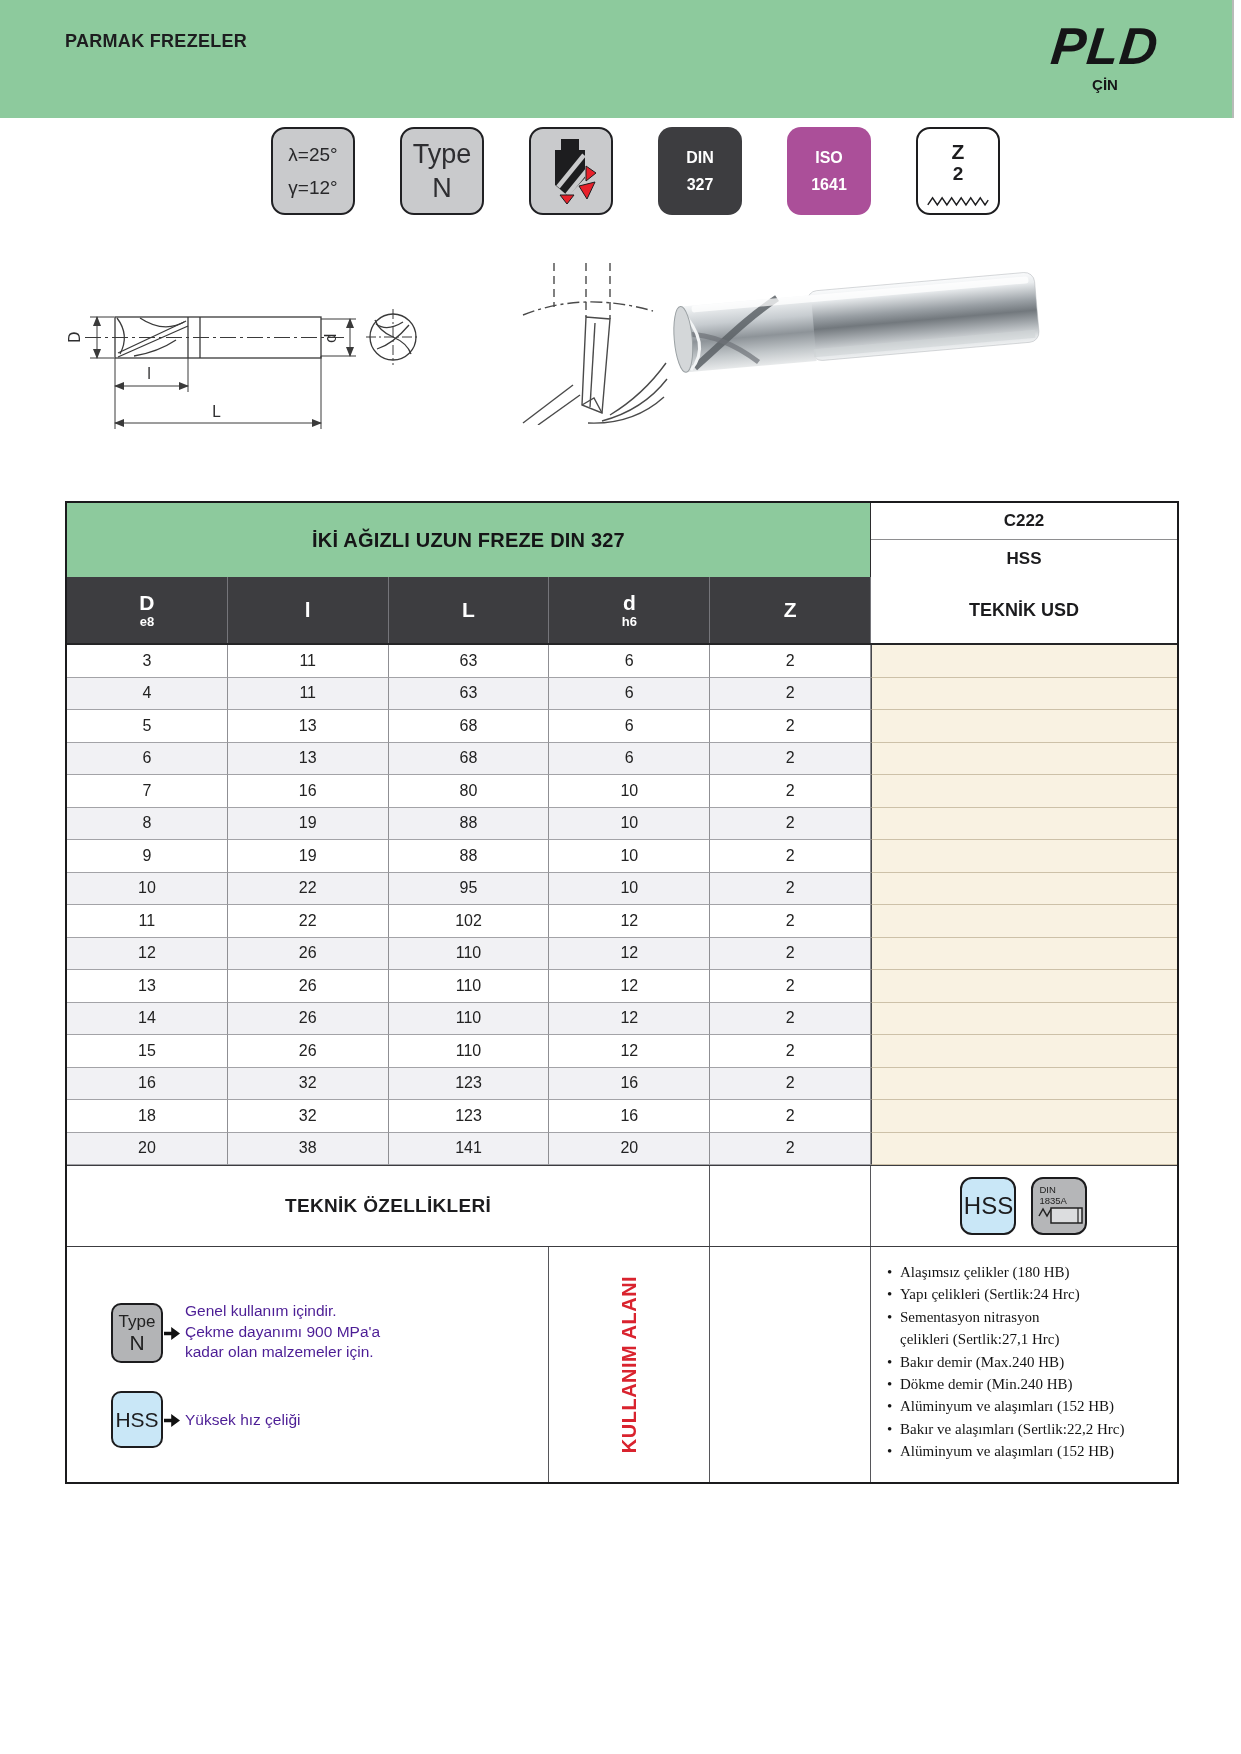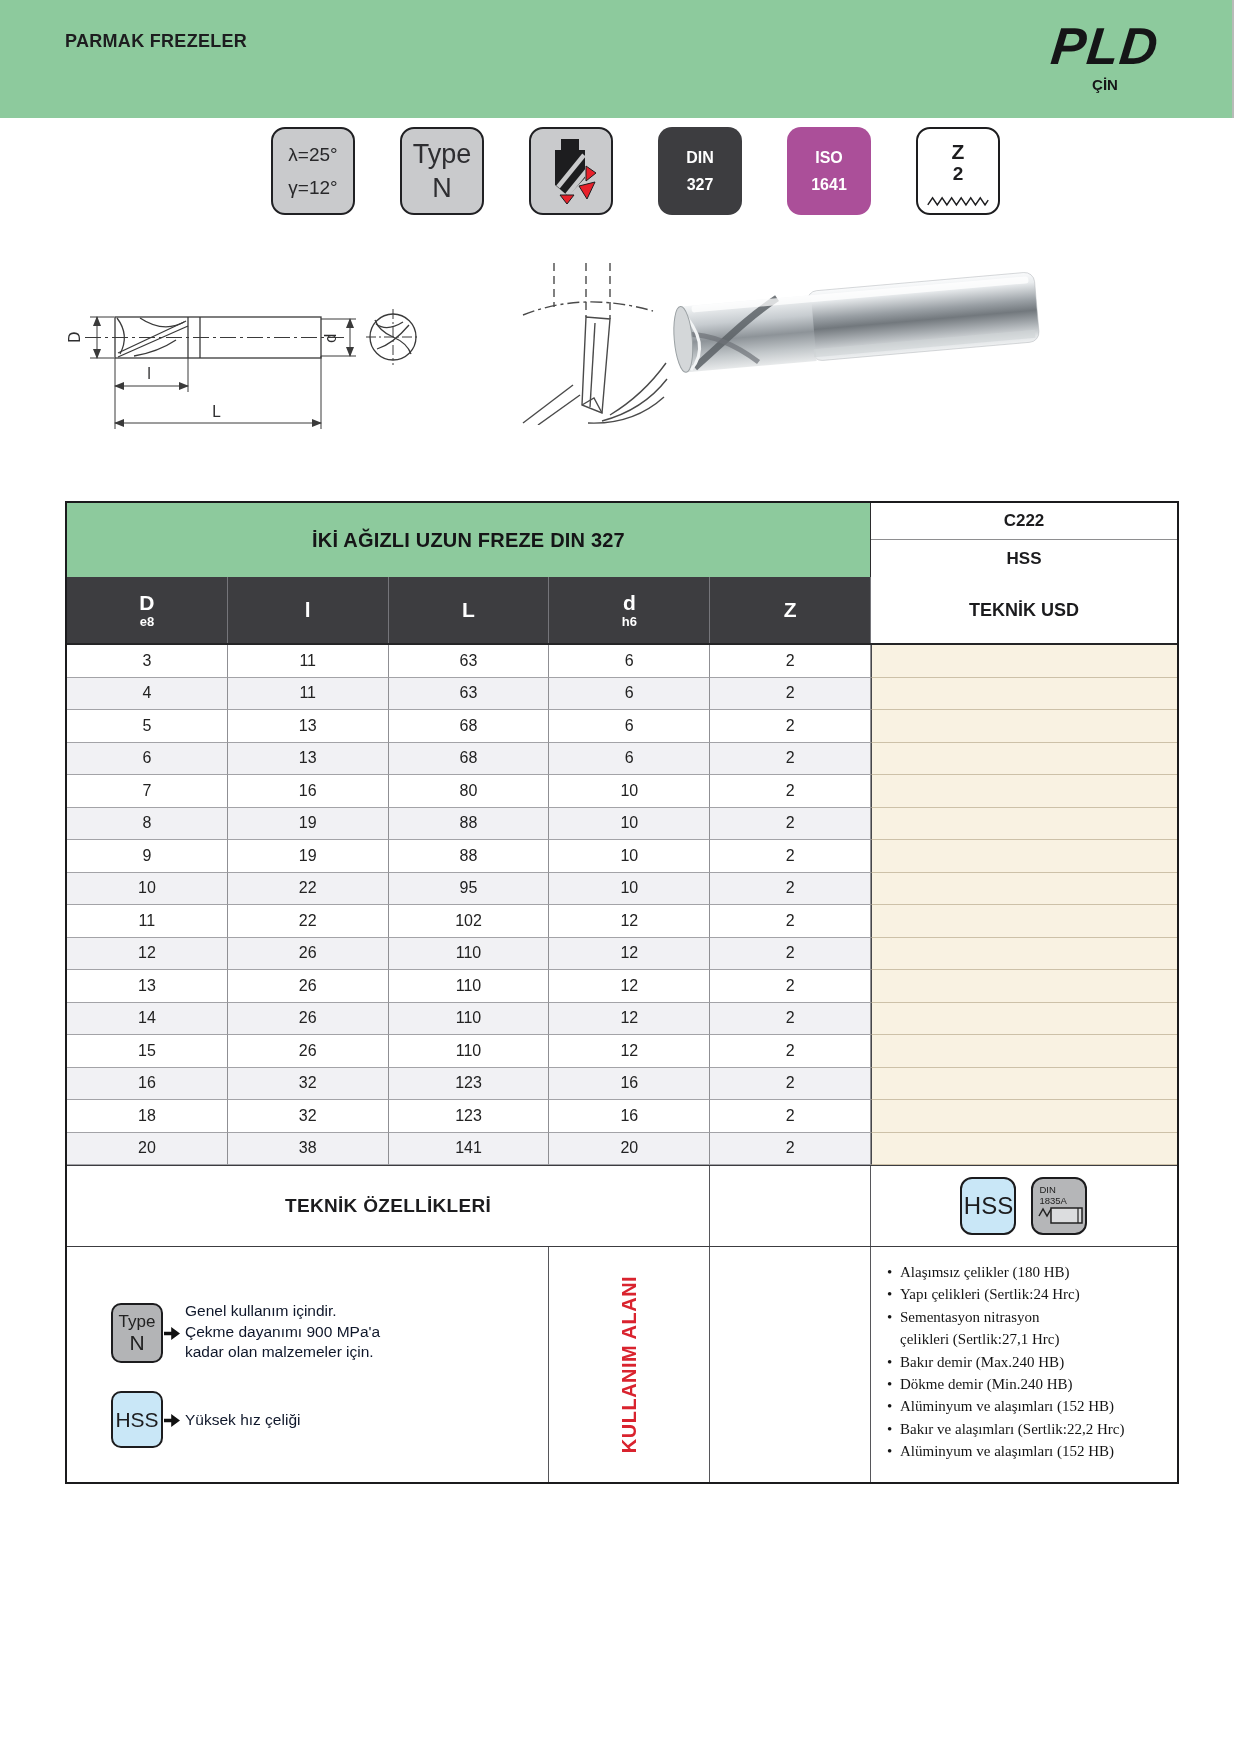--- a/index.html
+++ b/index.html
@@ -72,21 +72,21 @@
   .b3{width:160.8px;border-right:1px solid #56565a;box-sizing:border-box;}
   .b4{flex:1;padding:14px 8px 0 16px;box-sizing:border-box;}
 
   .type-badge{position:absolute;left:44px;top:56px;width:52px;height:60px;background:#b3b4b6;border:2px solid #1c1c1e;border-radius:10px;display:flex;flex-direction:column;align-items:center;justify-content:center;box-sizing:border-box;}
   .type-badge span{font-size:17px;line-height:19px;color:#222;}
   .type-badge .tn{font-size:21px;line-height:23px;}
   .hss-badge{position:absolute;left:44px;top:144px;width:52px;height:57px;background:var(--hss-blue);border:2px solid #1c1c1e;border-radius:10px;display:flex;align-items:center;justify-content:center;font-size:21px;color:#1d1d1f;box-sizing:border-box;}
   .arr{position:absolute;width:16px;height:15px;background:#111;clip-path:polygon(0 38%,45% 38%,45% 6%,100% 50%,45% 94%,45% 62%,0 62%);}
   .arr.a1{left:97px;top:79px;}
   .arr.a2{left:97px;top:166px;}
-  .desc{position:absolute;font-size:15.5px;line-height:20.5px;color:#0f172a;white-space:pre-line;}
+  .desc{position:absolute;font-size:15.5px;line-height:20.5px;color:#4c1d95;white-space:pre-line;}
   .desc.d1{left:118px;top:54px;}
   .desc.d2{left:118px;top:163px;}
 
   .usage-label{transform:rotate(-90deg);white-space:nowrap;font-weight:bold;font-size:20px;letter-spacing:.5px;color:var(--accent-red);}
 
   .b4 ul{list-style:none;margin:0;padding:0;font-family:Liberation Serif, serif;}
   .b4 li{position:relative;padding-left:13px;font-size:15px;line-height:22.4px;white-space:pre-line;color:#141414;}
   .b4 li::before{content:"\2022";position:absolute;left:0;top:0;}
 </style>
 </head>

